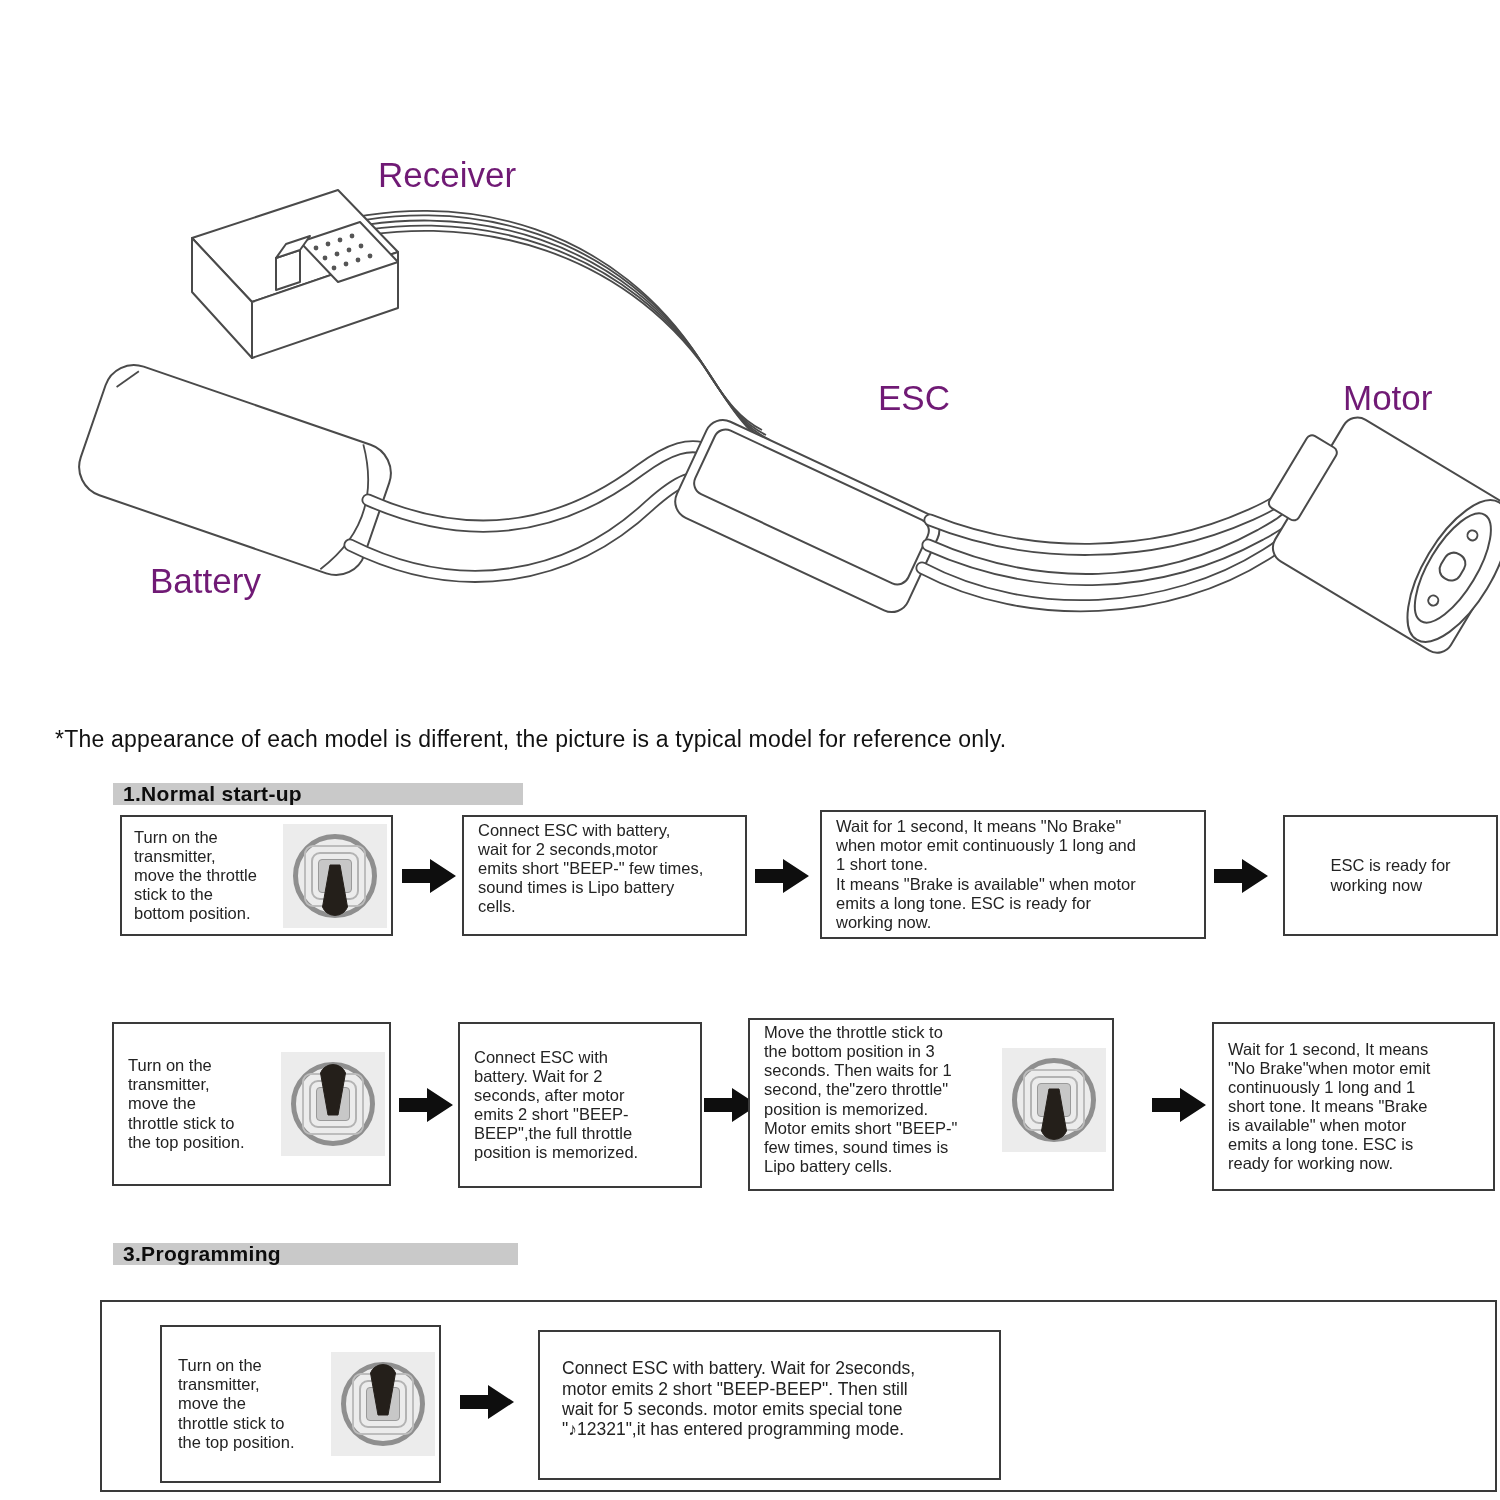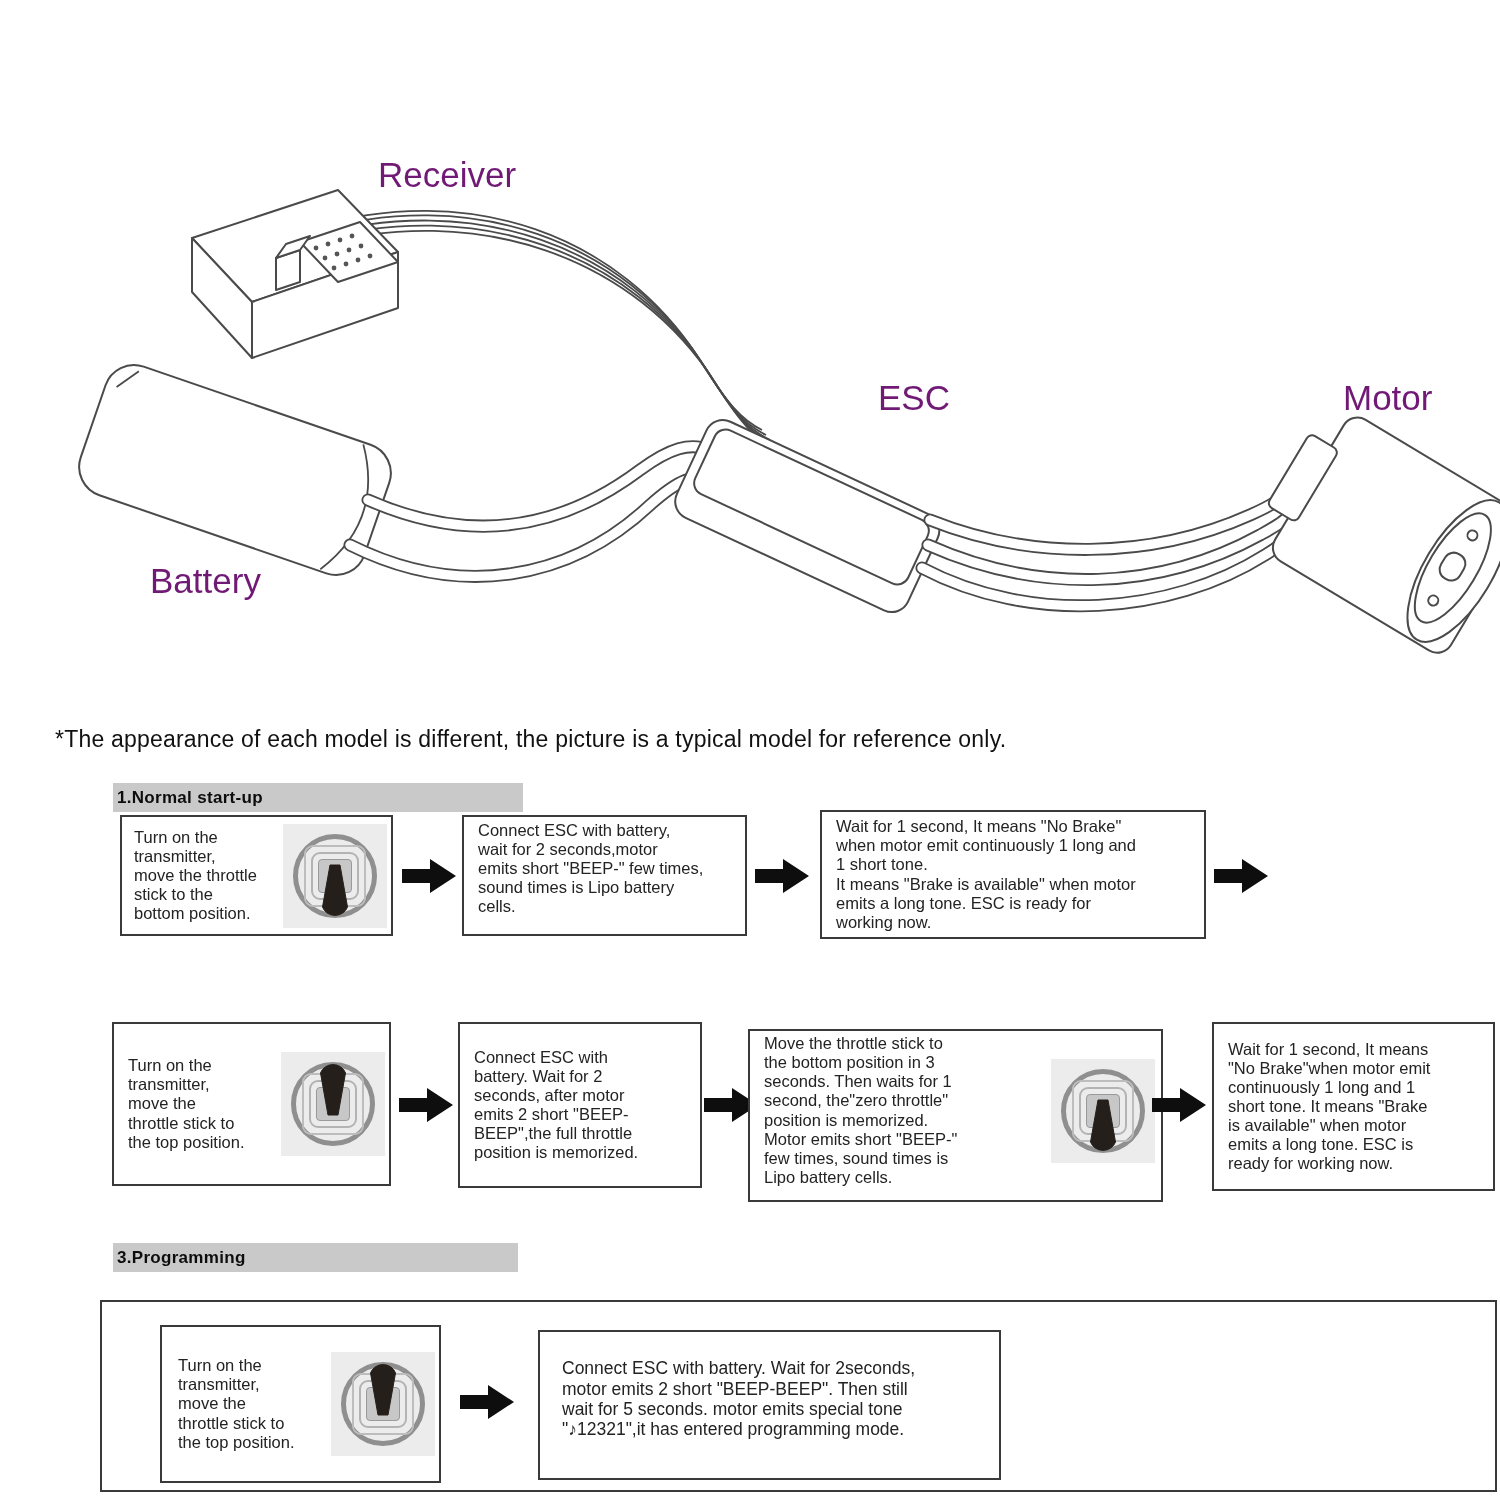--- a/index.html
+++ b/index.html
@@ -17,40 +17,40 @@
   #lbl-esc      { left:878px; top:378px; }
   #lbl-motor    { left:1343px; top:378px; }
   #lbl-battery  { left:150px; top:561px; }
   .lineart { fill:#ffffff; stroke:#4a4a4a; stroke-width:2; stroke-linejoin:round; }
   .wire    { fill:none; stroke:#4a4a4a; stroke-width:1.8; }
   .tube-o  { fill:none; stroke:#4a4a4a; stroke-width:13; stroke-linecap:round; }
   .tube-i  { fill:none; stroke:#ffffff; stroke-width:9.4; stroke-linecap:round; }
   .pin     { fill:#555; stroke:none; }
 
   
-  .sec-h { position:absolute; height:29px; background:#c9c9c9; display:flex; align-items:center;
-           padding:0 4px; font-size:17px; font-weight:bold; color:#0d0d0d; letter-spacing:0.3px; }
+  .sec-h { position:absolute; height:22px; background:#c9c9c9; display:flex; align-items:center;
+           padding:0 10px; font-size:21px; font-weight:bold; color:#0d0d0d; letter-spacing:0.3px; }
   #h1 { left:113px; top:783px; width:410px; }
   #h2 { left:113px; top:981px; width:410px; }
   #h3 { left:113px; top:1243px; width:405px; }
 
   
   .fbox { position:absolute; background:#fff; border:2px solid #3a3a3a; display:flex; align-items:center; }
   .fbox .txt { white-space:pre-line; font-size:16.5px; line-height:1.16; color:#232323; }
 
   #s1b1 { left:120px; top:815px; width:273px; height:121px; padding:6px 4px 6px 12px; }
   #s1b1 .txt { width:158px; }
   #s1b2 { left:462px; top:815px; width:285px; height:121px; padding:6px 10px 20px 14px; }
   #s1b3 { left:820px; top:810px; width:386px; height:129px; padding:6px 8px 6px 14px; }
   #s1b4 { left:1283px; top:815px; width:215px; height:121px; justify-content:center; }
 
   #s2b1 { left:112px; top:1022px; width:279px; height:164px; padding:6px 4px 6px 14px; }
   #s2b1 .txt { width:150px; }
   #s2b2 { left:458px; top:1022px; width:244px; height:166px; padding:6px 8px 6px 14px; }
-  #s2b3 { left:748px; top:1018px; width:415px; height:173px; padding:6px 6px 16px 14px;margin-top:11px; }
+  #s2b3 { left:748px; top:1018px; width:366px; height:173px; padding:6px 6px 16px 14px; }
   #s2b3 .txt { width:268px; }
   #s2b4 { left:1212px; top:1022px; width:283px; height:169px; padding:6px 16px 6px 14px; }
 
   #s3outer { position:absolute; left:100px; top:1300px; width:1397px; height:192px; border:2px solid #3a3a3a; background:#fff; }
   #s3b1 { left:160px; top:1325px; width:281px; height:158px; padding:6px 4px 6px 16px; }
   #s3b1 .txt { width:152px; }
   #s3b2 { left:538px; top:1330px; width:463px; height:150px; padding:6px 10px 18px 22px; }
   #s3b2 .txt { font-size:17.5px; }
 
   
@@ -206,20 +206,24 @@
 emits a long tone. ESC is ready for
 working now.</div>
   </div>
 
   <div class="arrow" id="a1-3">
       <svg viewBox="0 0 58 40">
         <path d="M2 13 H30 V3 L56 20 L30 37 V27 H2 Z"></path>
       </svg>
     </div>
 
+  <div class="fbox" id="s1b4">
+    <div class="txt">ESC is ready for
+working now</div>
+  </div>
 
 
   <div class="fbox" id="s2b1">
     <div class="txt" style="flex:1">Turn on the
 transmitter,
 move the
 throttle stick to
 the top position.</div>
     <div class="stick-icon">
       <div class="si-circle"></div>

